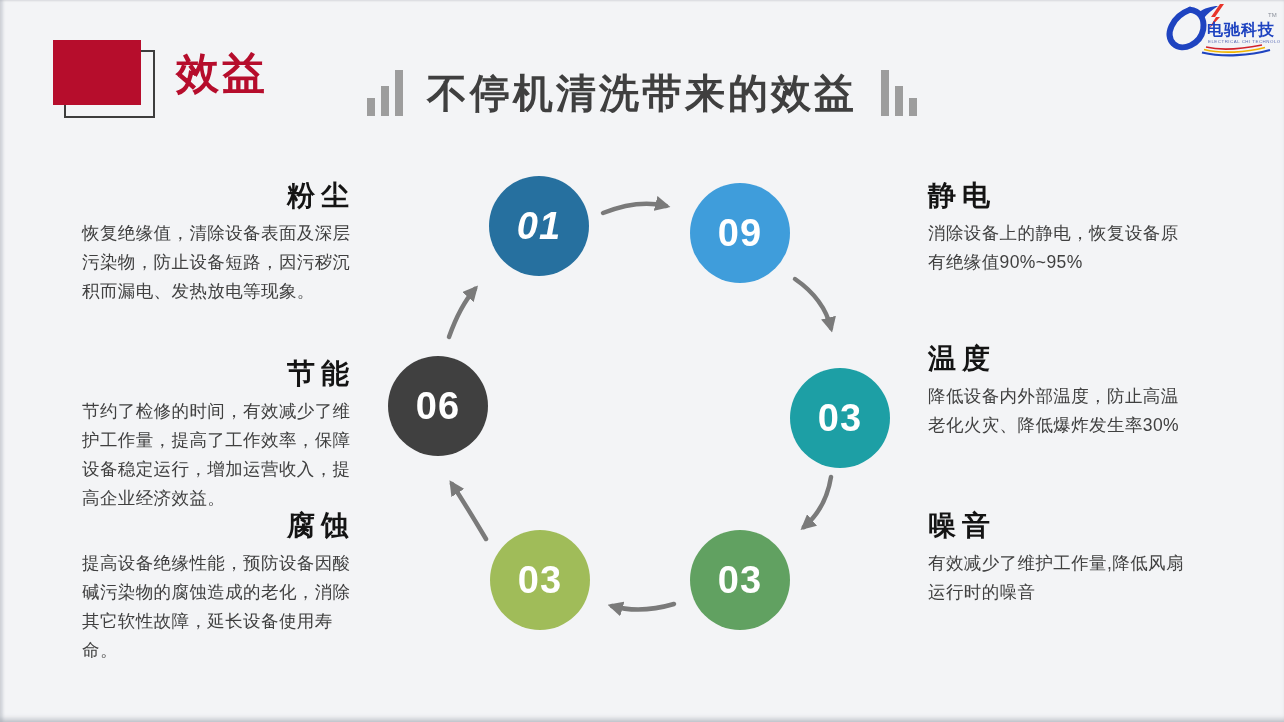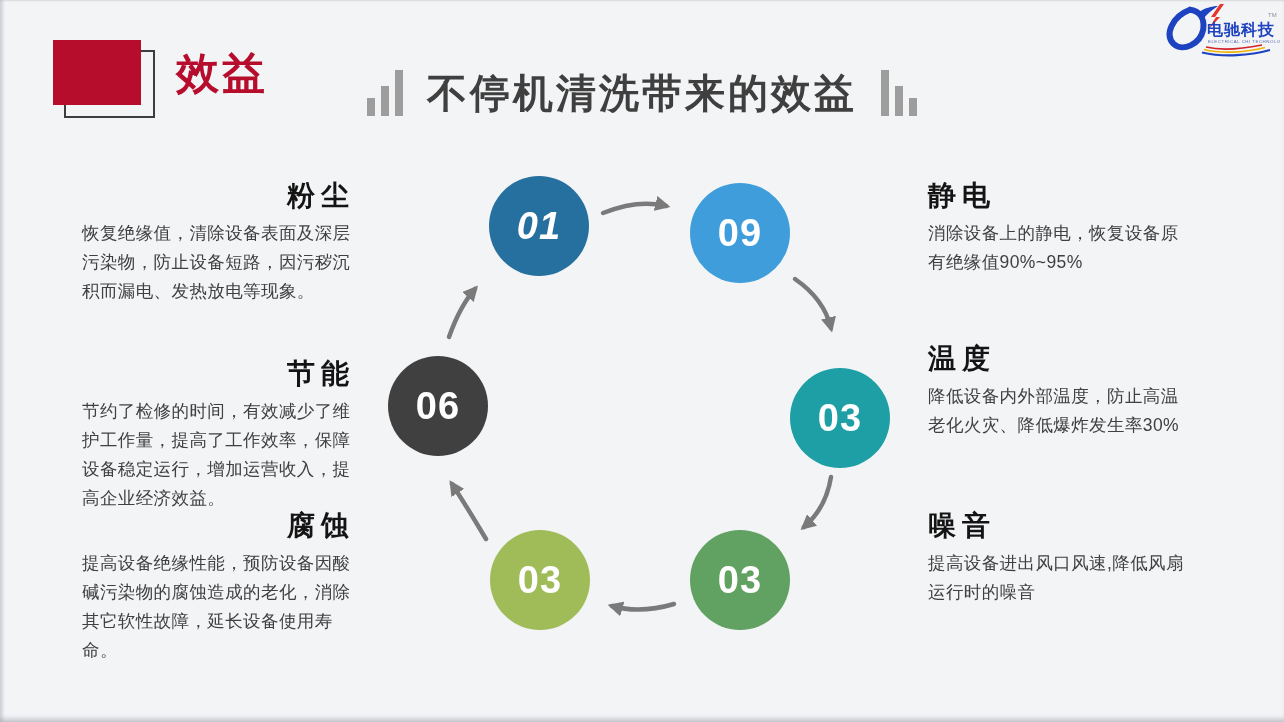--- a/index.html
+++ b/index.html
@@ -130,21 +130,21 @@
   <div class="benefit right" id="b-static">
     <h3>静电</h3>
     <p>消除设备上的静电，恢复设备原有绝缘值90%~95%</p>
   </div>
   <div class="benefit right" id="b-temp">
     <h3>温度</h3>
     <p>降低设备内外部温度，防止高温老化火灾、降低爆炸发生率30%</p>
   </div>
   <div class="benefit right" id="b-noise">
     <h3>噪音</h3>
-    <p>提高设备进出风口风速,降低风扇运行时的噪音</p>
+    <p>有效减少了维护工作量,降低风扇运行时的噪音</p>
   </div>
 
   <svg class="arrows" viewBox="0 0 1284 722">
     <defs>
       <marker id="ah" viewBox="0 0 10 10" refX="7" refY="5" markerWidth="3.4" markerHeight="3.4" orient="auto-start-reverse">
         <path d="M0,0 L10,5 L0,10 Z" fill="#7a7a7a"></path>
       </marker>
     </defs>
     <path class="shaft" d="M603,213 Q638,199 666,206" marker-end="url(#ah)"></path>
     <path class="shaft" d="M795,279 Q824,299 831,328" marker-end="url(#ah)"></path>

